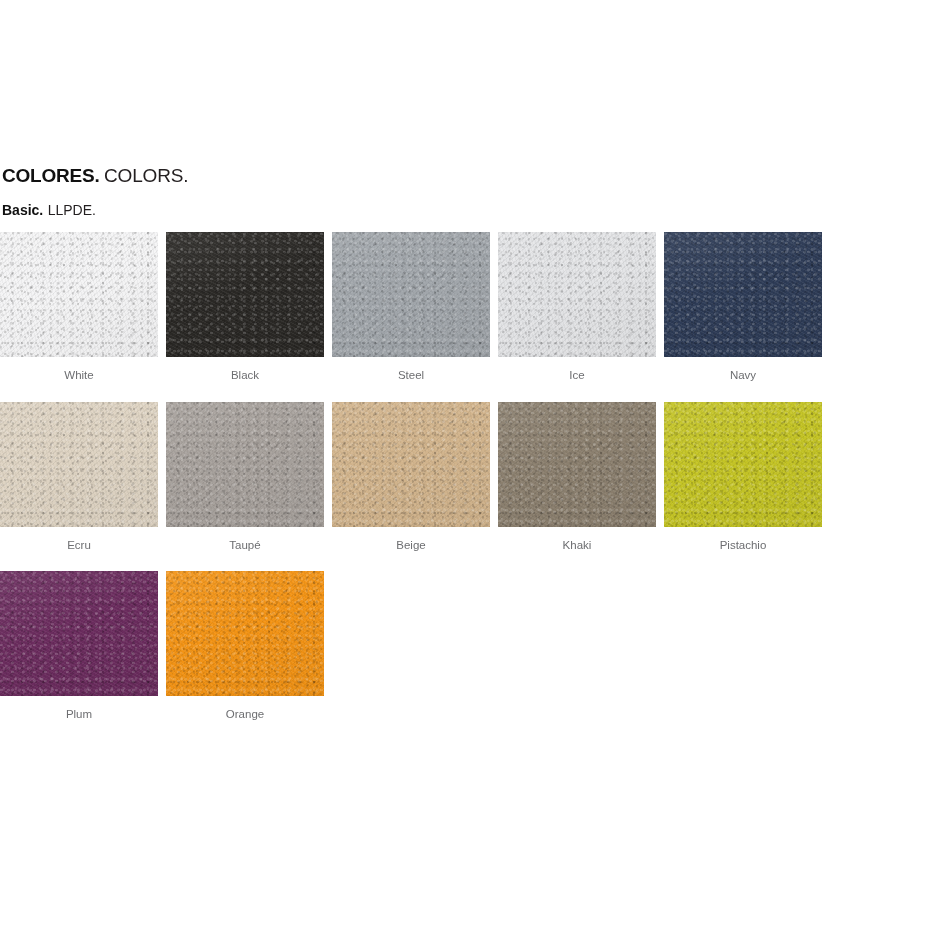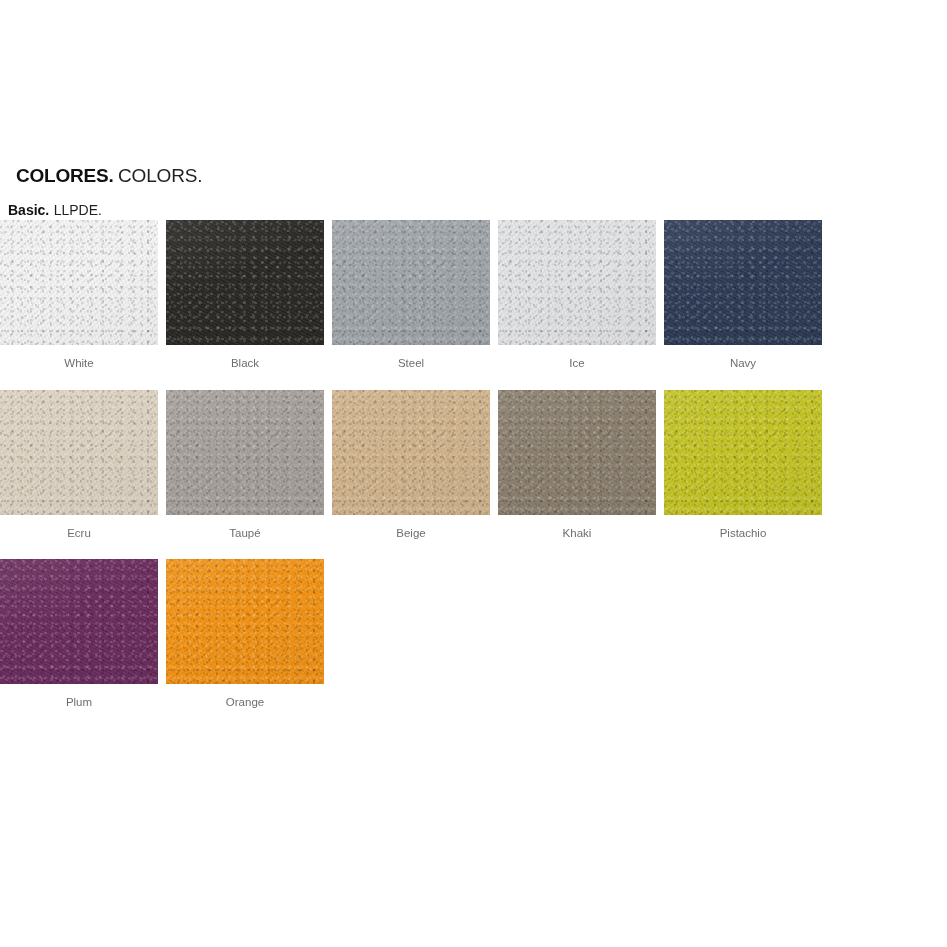--- a/index.html
+++ b/index.html
@@ -21,39 +21,39 @@
     background: #ffffff;
   }
   .content {
     position: absolute;
     left: 0;
     top: 165px;
     width: 947px;
   }
   
   .title-block {
-    padding: 0 0 0 16px;
+    padding: 0 0 0 2px;
     margin-bottom: 14px;
     white-space: nowrap;
   }
   .title-es {
     font-size: 19px;
     font-weight: bold;
     color: #111111;
     letter-spacing: -0.2px;
   }
   .title-en {
     font-size: 19px;
     font-weight: normal;
     color: #231f20;
     letter-spacing: -0.2px;
   }
   .subtitle-block {
-    padding: 0 0 0 8px;
-    margin-bottom: 1px;
+    padding: 0 0 0 2px;
+    margin-bottom: 13px;
     white-space: nowrap;
   }
   .subtitle-es {
     font-size: 14px;
     font-weight: bold;
     color: #111111;
   }
   .subtitle-en {
     font-size: 14px;
     font-weight: normal;

